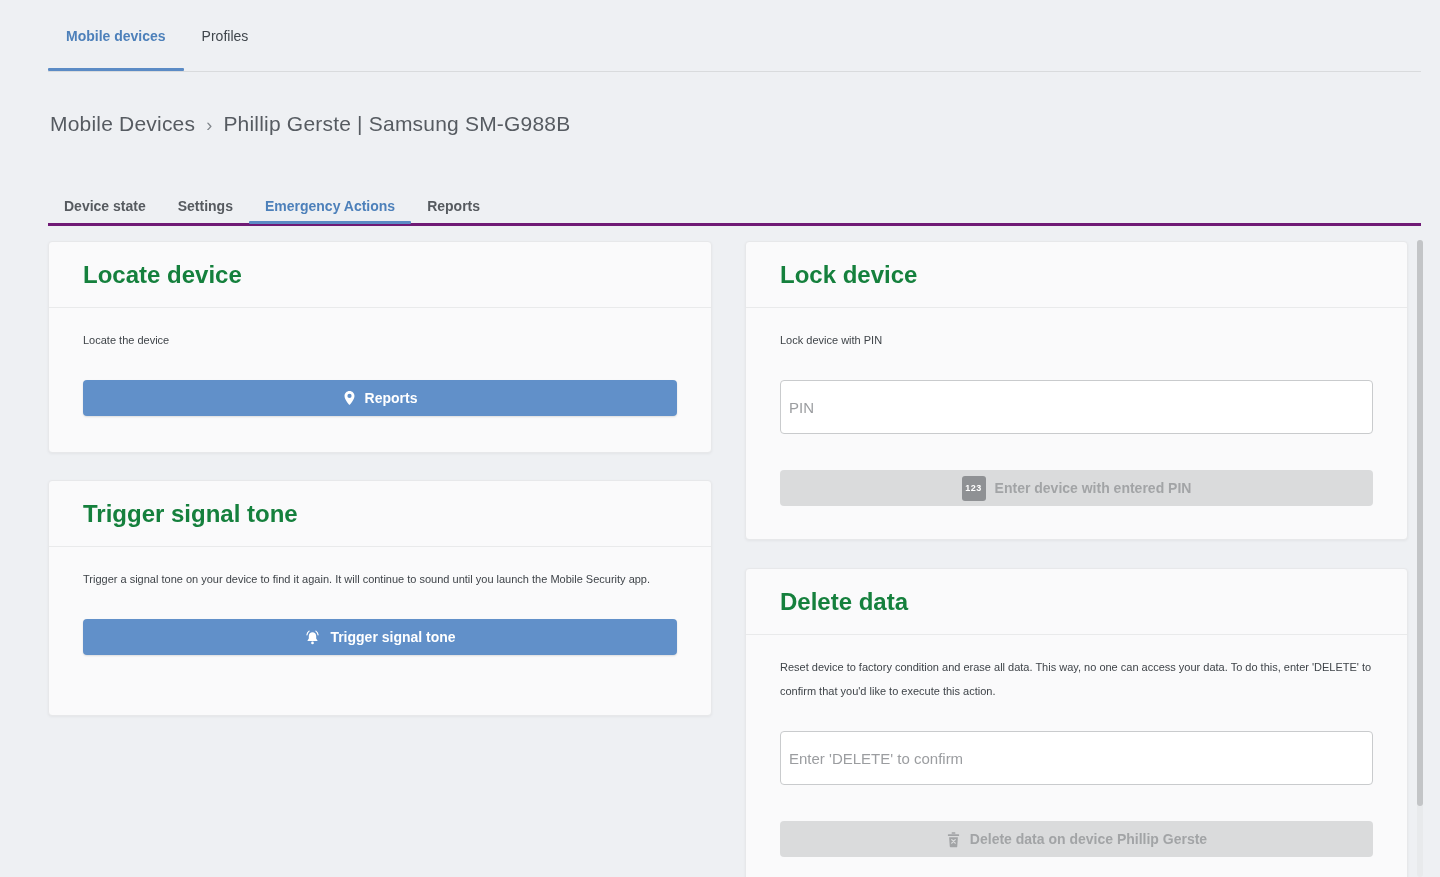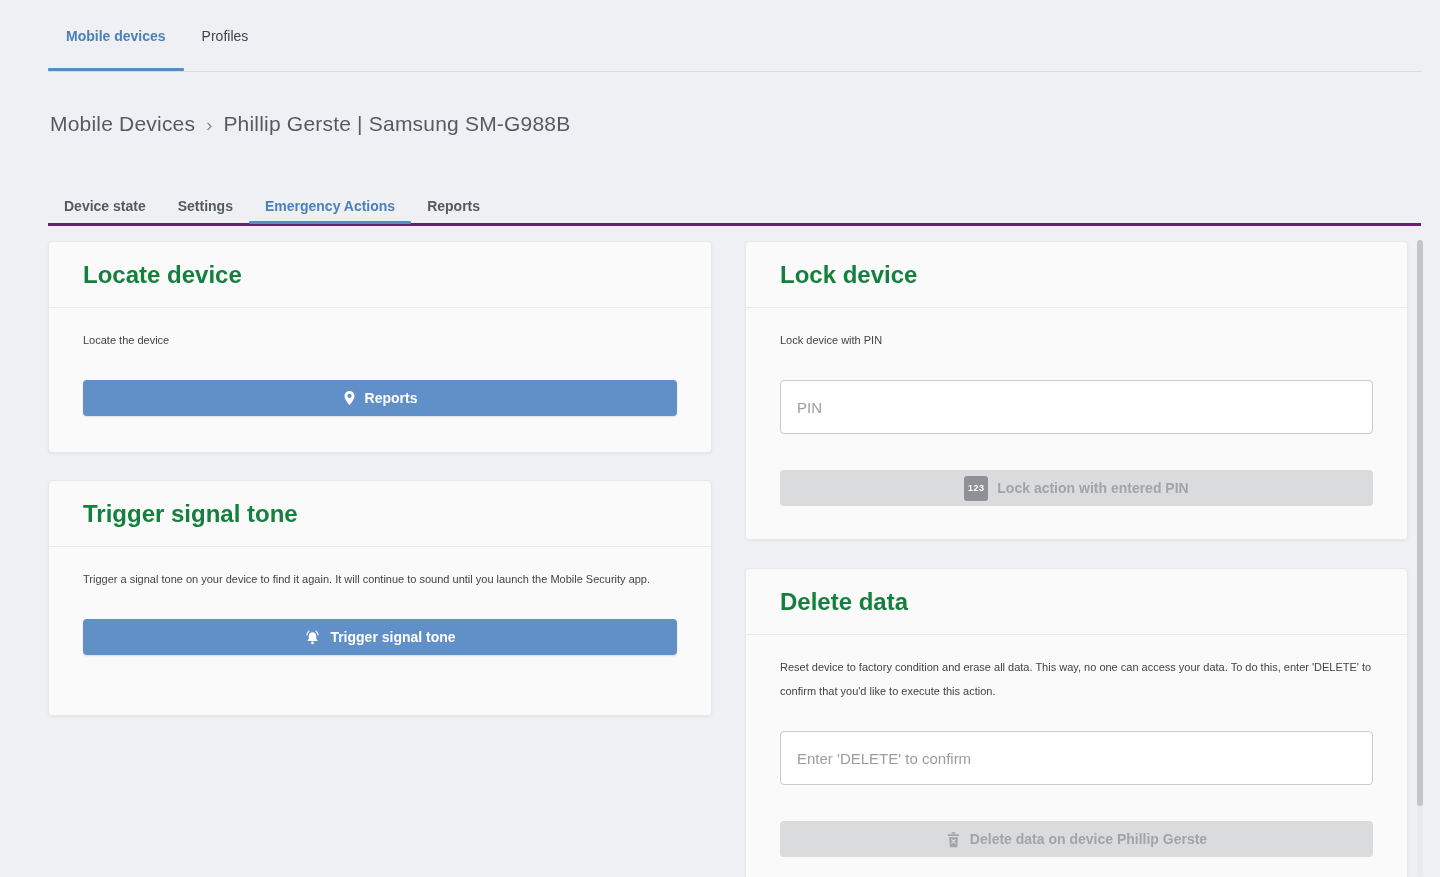--- a/index.html
+++ b/index.html
@@ -76,21 +76,21 @@
   }
   .card-title { font-size:24px; font-weight:bold; color:#15803d; }
   .card-body { padding:20px 34px 0; }
   .card-desc { font-size:11px; line-height:24px; color:#3f4449; margin:0 0 28px; }
 
   
   .text-input {
     display:block; width:100%; height:54px;
     background:#ffffff;
     border:1px solid #c9cbcd; border-radius:4px;
-    padding:0 16px; font-size:15px; color:#3f4449;
+    padding:0 8px; font-size:15px; color:#3f4449;
     font-family:"Liberation Sans", sans-serif;
     margin-bottom:36px; outline:none;
   }
   .text-input::placeholder { color:#9b9da0; }
 
   
   .btn {
     width:100%; height:36px;
     border:none; border-radius:4px;
     display:flex; align-items:center; justify-content:center; gap:9px;
@@ -189,21 +189,21 @@
 
 <section class="card card-lock">
   <div class="card-header">
     <h2 class="card-title">Lock device</h2>
   </div>
   <div class="card-body">
     <p class="card-desc">Lock device with PIN</p>
     <input type="text" class="text-input" placeholder="PIN" style="">
     <button class="btn btn-disabled" disabled="">
       <span class="badge-123">123</span>
-      <span>Lock action with entered PIN</span>
+      <span>Enter device with entered PIN</span>
     </button>
   </div>
 </section>
 
 <section class="card card-delete">
   <div class="card-header">
     <h2 class="card-title">Delete data</h2>
   </div>
   <div class="card-body">
     <p class="card-desc">Reset device to factory condition and erase all data. This way, no one can access your data. To do this, enter 'DELETE' to confirm that you'd like to execute this action.</p>

